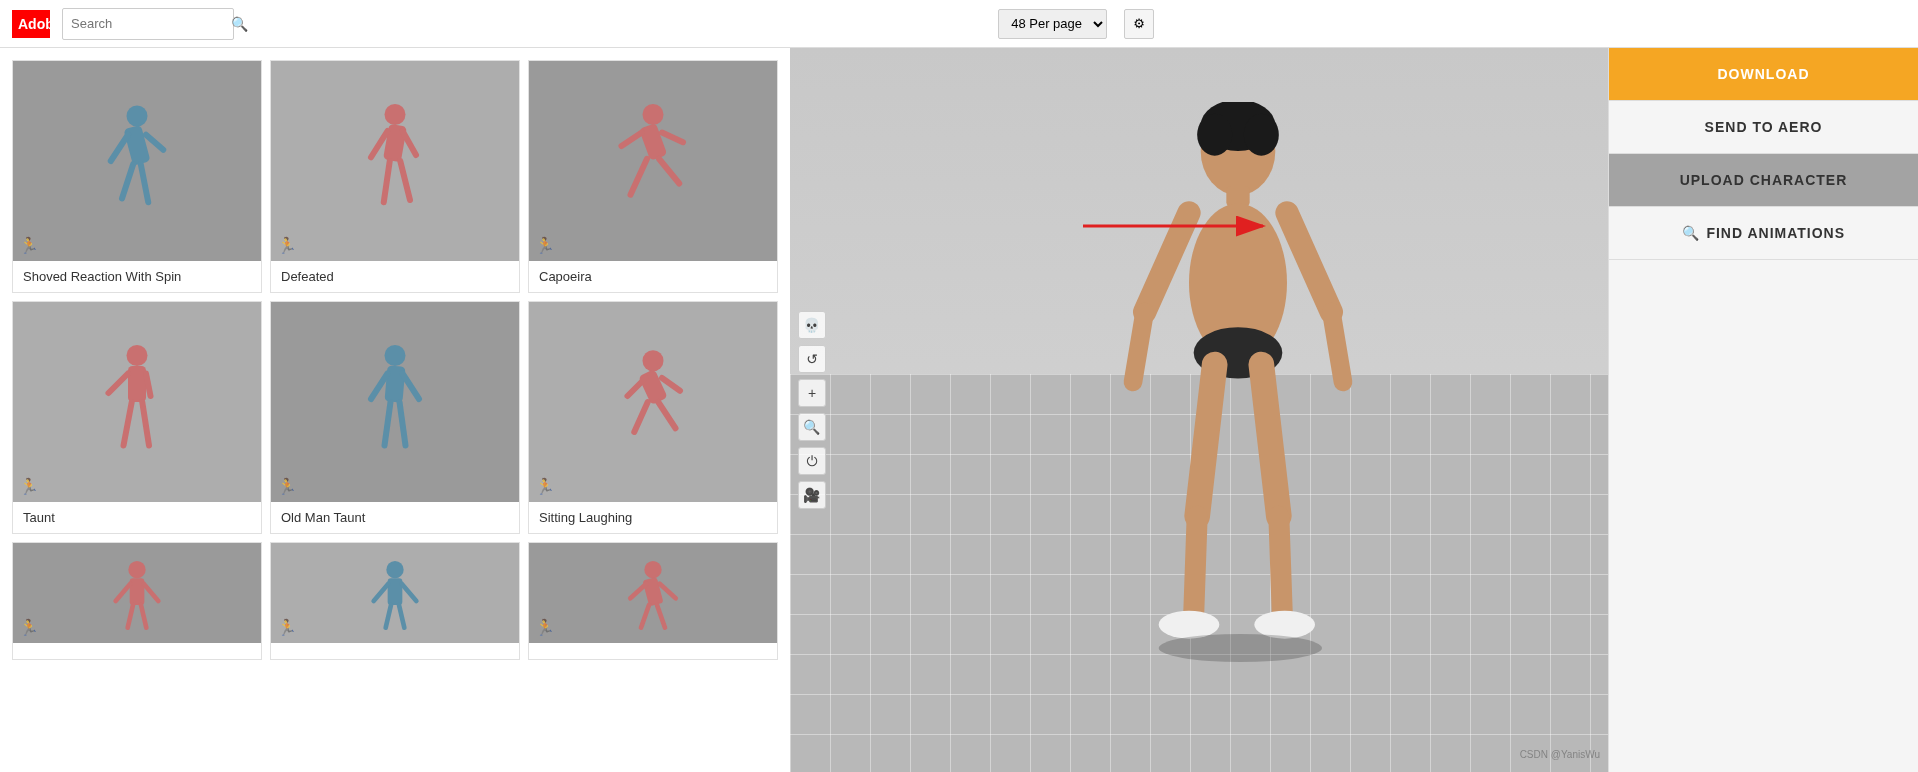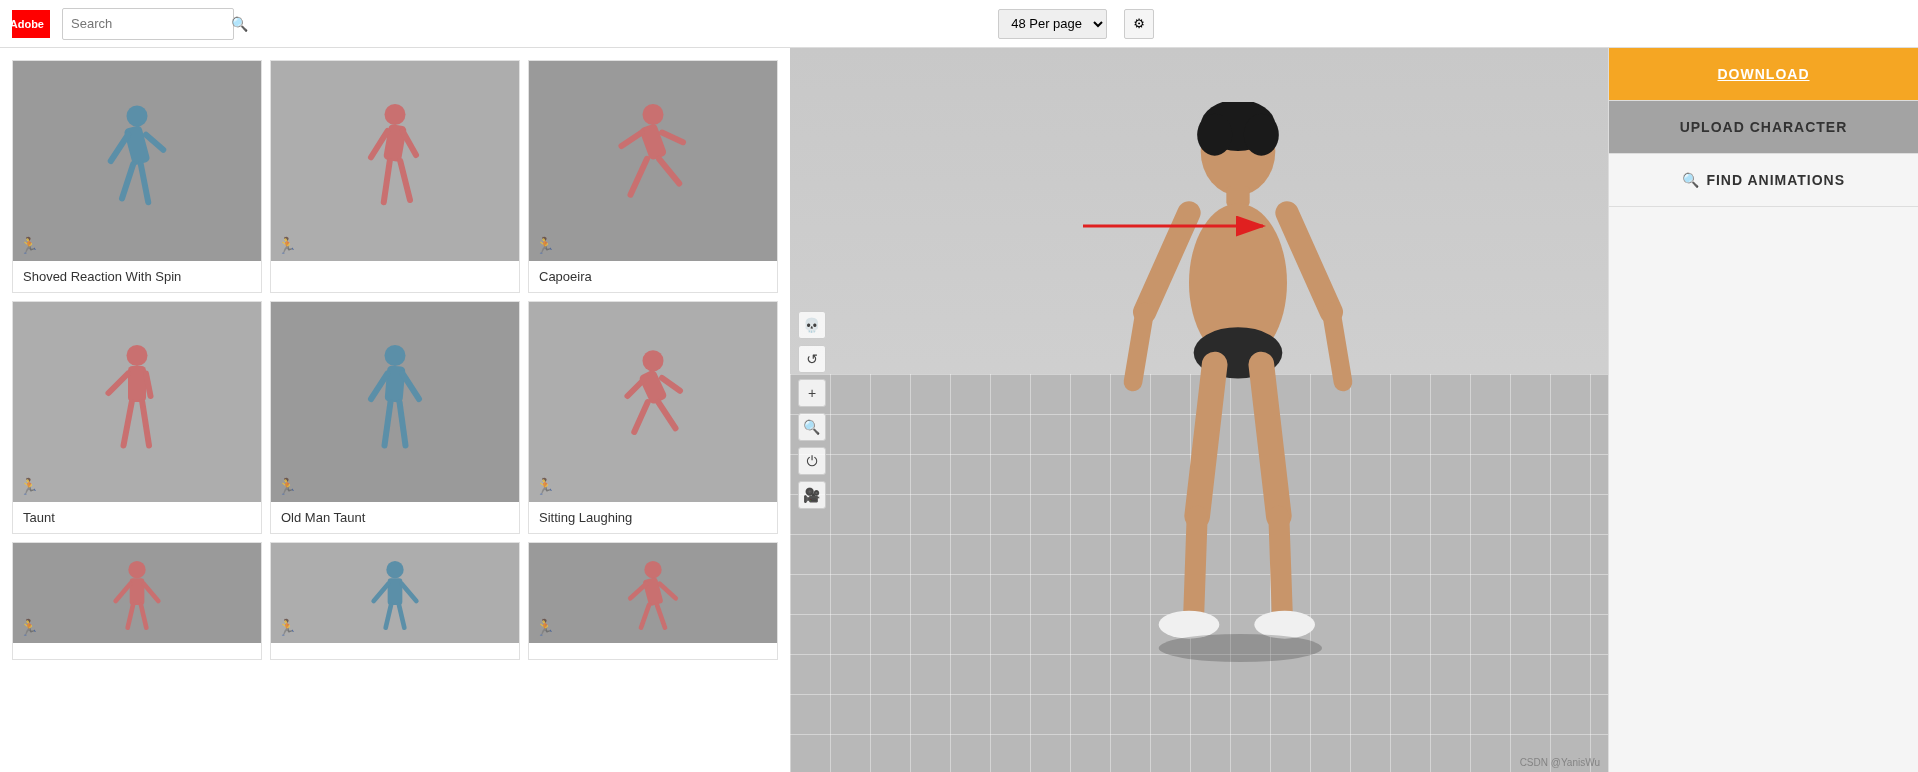--- a/index.html
+++ b/index.html
@@ -12,26 +12,26 @@
       background: #fff;
       height: 48px;
       padding: 0 12px;
       border-bottom: 1px solid #ddd;
       gap: 12px;
       flex-shrink: 0;
     }
     .adobe-logo {
       background: #ff0000;
       color: #fff;
-      font-size: 11px;
+      font-size: 14px;
       font-weight: bold;
       padding: 4px 6px;
       width: 38px;
       height: 28px;
-      display: flex; align-items: center; justify-content: flex-end;
+      display: flex; align-items: center; justify-content: flex-start;
       flex-shrink: 0;
     }
     .search-box {
       display: flex;
       align-items: center;
       border: 1px solid #ccc;
       border-radius: 2px;
       background: #fff;
       padding: 0 8px;
       height: 32px;
@@ -181,21 +181,21 @@
       border-radius: 3px;
       display: flex;
       align-items: center;
       justify-content: center;
       cursor: pointer;
       font-size: 14px;
       color: #444;
     }
     .viewer-watermark {
       position: absolute;
-      bottom: 4px;
+      bottom: 12px;
       right: 8px;
       font-size: 10px;
       color: rgba(0,0,0,0.3);
     }
 
     
     .character-figure {
       position: absolute;
       right: 160px;
       top: 40px;
@@ -224,21 +224,20 @@
       letter-spacing: 1px;
       border: none;
       border-bottom: 1px solid #ddd;
       cursor: pointer;
       text-align: center;
       text-transform: uppercase;
     }
     .btn-download {
       background: #f5a623;
       color: #fff;
-      text-decoration: underline;
     }
     .btn-send-aero {
       background: #f5f5f5;
       color: #333;
     }
     .btn-upload {
       background: #a3a3a3;
       color: #333;
     }
     .btn-find-anim {
@@ -318,20 +317,23 @@
 
             <circle cx="60" cy="28" r="14" fill="#c97070"></circle>
             <rect x="48" y="42" width="24" height="48" rx="6" fill="#c97070" transform="rotate(10 60 66)"></rect>
             <line x1="50" y1="50" x2="28" y2="85" stroke="#c97070" stroke-width="8" stroke-linecap="round"></line>
             <line x1="70" y1="50" x2="88" y2="82" stroke="#c97070" stroke-width="8" stroke-linecap="round"></line>
             <line x1="53" y1="90" x2="45" y2="145" stroke="#c97070" stroke-width="8" stroke-linecap="round"></line>
             <line x1="67" y1="90" x2="80" y2="142" stroke="#c97070" stroke-width="8" stroke-linecap="round"></line>
           </svg>
           <div class="run-icon">🏃</div>
         </div>
+        <div class="animation-card-label">
+          <span>Defeated</span>
+        </div>
       </div>
 
       <div class="animation-card">
         <div class="animation-card-thumb thumb-bg-gray">
           <svg viewBox="0 0 120 180" width="90" height="140">
 
             <circle cx="60" cy="28" r="14" fill="#c97070"></circle>
             <rect x="48" y="42" width="24" height="45" rx="6" fill="#c97070" transform="rotate(-20 60 64)"></rect>
             <line x1="45" y1="52" x2="18" y2="70" stroke="#c97070" stroke-width="8" stroke-linecap="round"></line>
             <line x1="72" y1="52" x2="100" y2="65" stroke="#c97070" stroke-width="8" stroke-linecap="round"></line>
@@ -508,20 +510,23 @@
       <div class="viewer-watermark">
         <span>CSDN @YanisWu</span>
       </div>
     </div>
   </div>
 
   <div class="action-panel">
     <button class="action-btn btn-download">
       <span>DOWNLOAD</span>
     </button>
+    <button class="action-btn btn-send-aero">
+      <span>SEND TO AERO</span>
+    </button>
     <button class="action-btn btn-upload">
       <span>UPLOAD CHARACTER</span>
     </button>
     <button class="action-btn btn-find-anim">
       <span>🔍</span>
       <span>FIND ANIMATIONS</span>
     </button>
   </div>
 
 </div>

